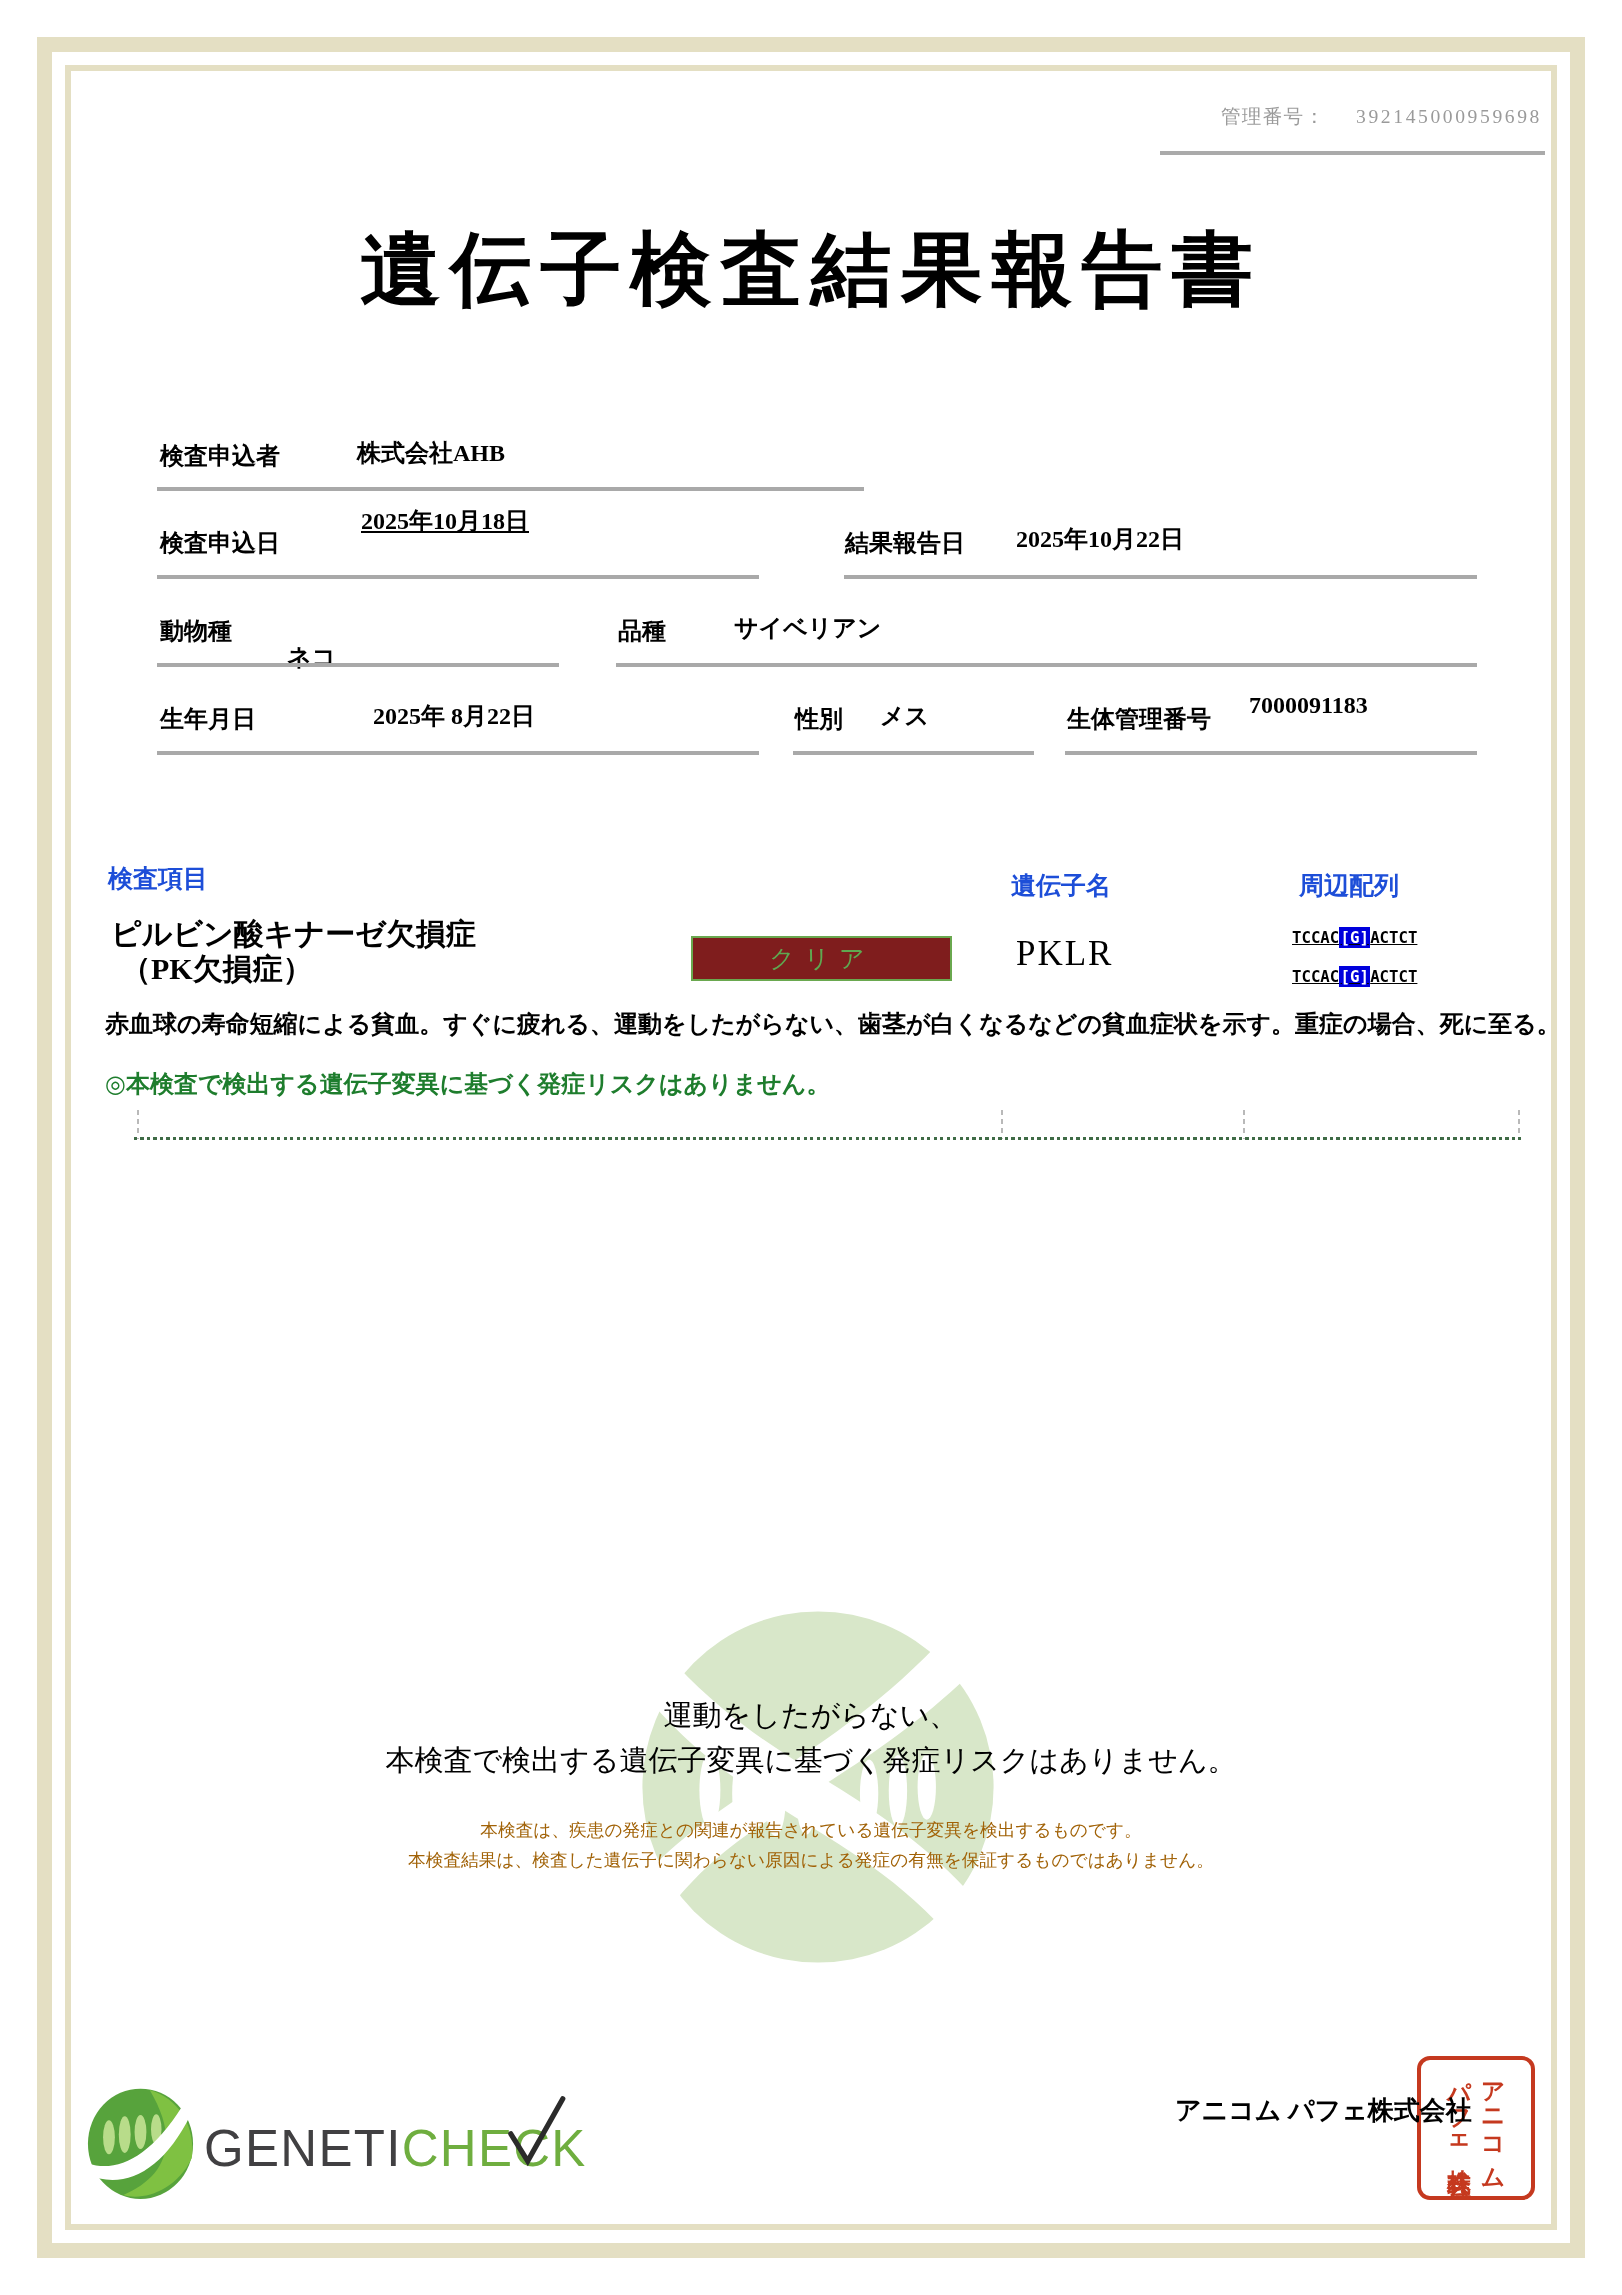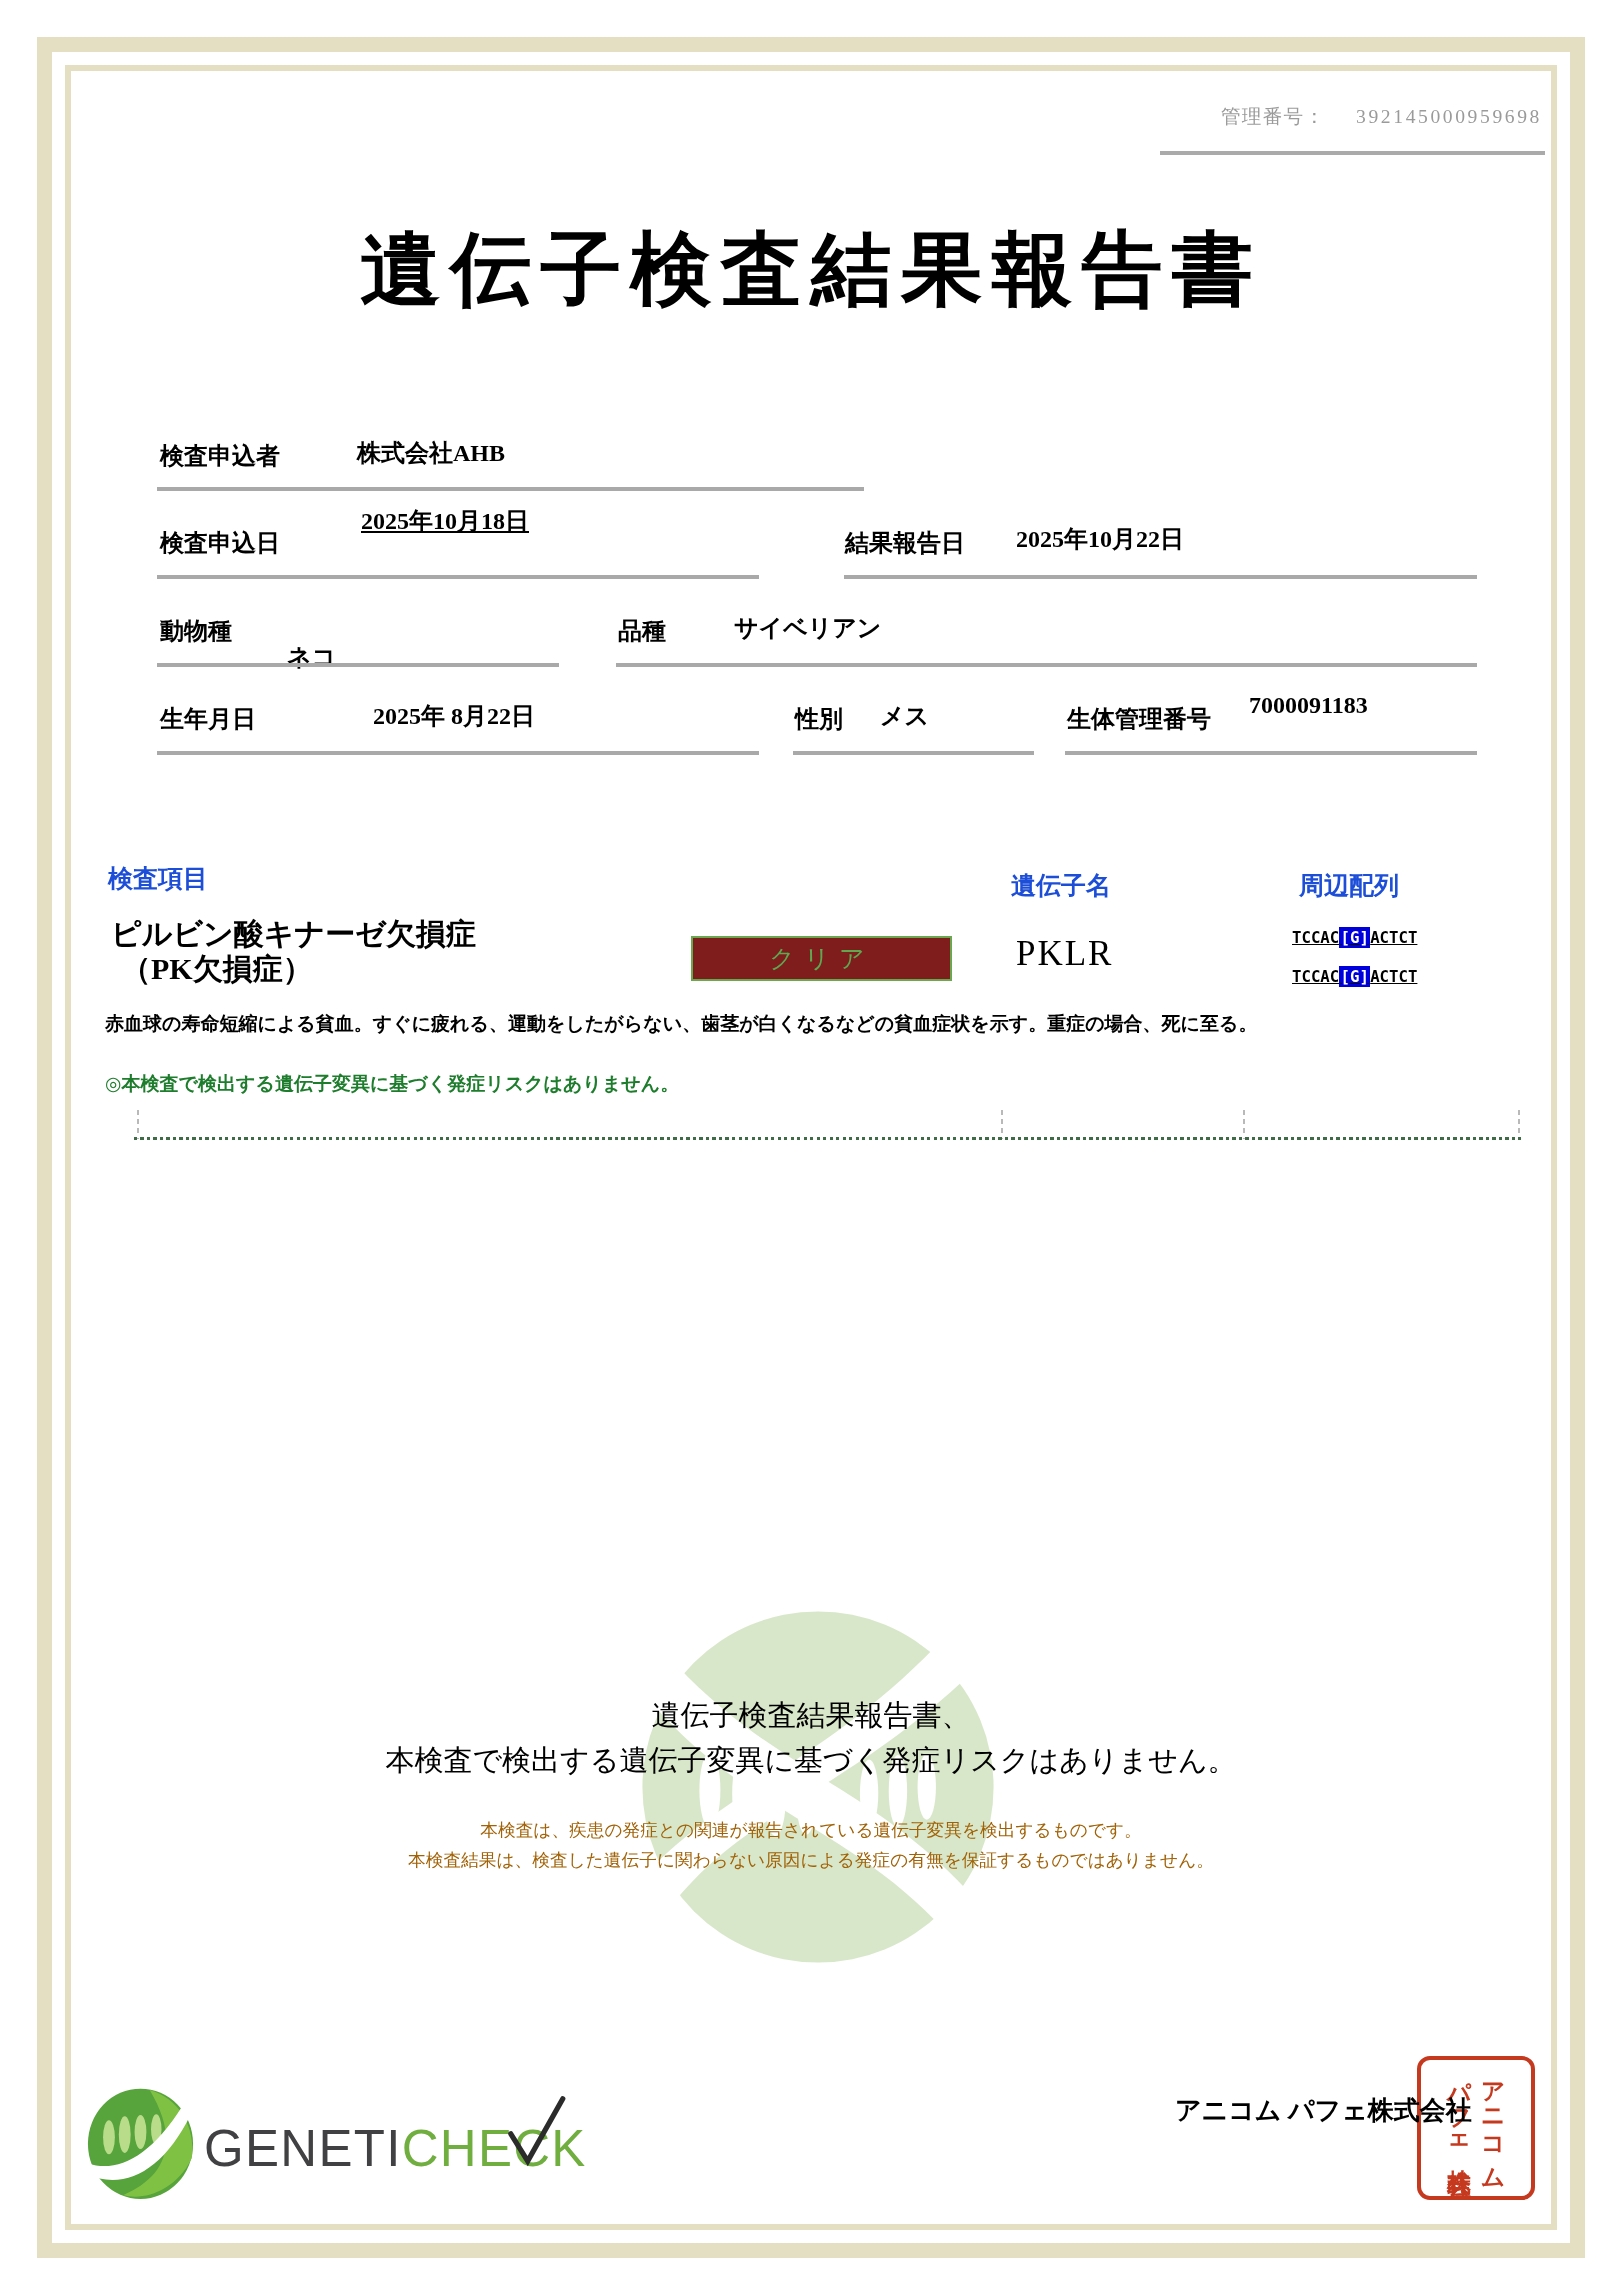--- a/index.html
+++ b/index.html
@@ -29,21 +29,21 @@
   .green-h{font-size:25px;font-weight:700;color:#1d4ed8;white-space:nowrap;}
   .disease{font-size:30px;font-weight:700;color:#000;white-space:nowrap;line-height:37px;}
   .pklr{font-size:35px;font-weight:500;color:#000;letter-spacing:2px;}
   .clear-box{width:257px;height:41px;border:2px solid #6aa84f;display:flex;
         align-items:center;justify-content:center;background:#7f1d1d;}
   .clear-text{font-size:25px;color:#5fa850;letter-spacing:9.2px;font-weight:500;}
 
   .seq{font-size:15.7px;color:#000;letter-spacing:0px;white-space:nowrap;font-weight:600;text-decoration:underline;}
   .seq .hl{background:#0000dd;color:#ffffff;padding:0.7px 1.3px;}
 
-  .para{font-size:19px;color:#000;line-height:30px;font-weight:600;white-space:nowrap;}
+  .para{font-size:24px;color:#000;line-height:30px;font-weight:600;white-space:nowrap;}
   .para-green{color:#1e7d2d;}
 
   .vdash{width:2px;height:29px;
         background:repeating-linear-gradient(180deg,#b9b9b9 0 4.6px,transparent 4.6px 9.2px);}
   .gdot{height:3.3px;
         background:repeating-linear-gradient(90deg,#3f6b46 0 3.3px,transparent 3.3px 6.5px);}
 
   .summary-big{width:100%;text-align:center;font-size:29px;color:#000;white-space:nowrap;}
   .summary-small{width:100%;text-align:center;font-size:17.7px;color:#a16207;white-space:nowrap;}
 
@@ -142,21 +142,21 @@
 
   <div class="abs para" style="left:105px;top:1009px;">赤血球の寿命短縮による貧血。すぐに疲れる、運動をしたがらない、歯茎が白くなるなどの貧血症状を示す。重症の場合、死に至る。</div>
   <div class="abs para para-green" style="left:105px;top:1069px;">◎本検査で検出する遺伝子変異に基づく発症リスクはありません。</div>
 
   <div class="abs vdash" style="left:137px;top:1110px;"></div>
   <div class="abs vdash" style="left:1001px;top:1110px;"></div>
   <div class="abs vdash" style="left:1243px;top:1110px;"></div>
   <div class="abs vdash" style="left:1518px;top:1110px;"></div>
   <div class="abs gdot" style="left:134px;top:1137px;width:1387px;"></div>
 
-  <div class="abs summary-big sans" style="left:0;top:1696px;z-index:1;">遺伝子検査結果報告書、</div>
+  <div class="abs summary-big sans" style="left:0;top:1696px;z-index:1;">運動をしたがらない、</div>
   <div class="abs summary-big sans" style="left:0;top:1741px;z-index:1;">本検査で検出する遺伝子変異に基づく発症リスクはありません。</div>
   <div class="abs summary-small sans" style="left:0;top:1818px;z-index:1;">本検査は、疾患の発症との関連が報告されている遺伝子変異を検出するものです。</div>
   <div class="abs summary-small sans" style="left:0;top:1848px;z-index:1;">本検査結果は、検査した遺伝子に関わらない原因による発症の有無を保証するものではありません。</div>
 
   <svg class="abs" style="left:84px;top:2086px;z-index:2;" width="113" height="113" viewBox="0 0 172 172">
     <ellipse cx="86" cy="88" rx="80" ry="84" fill="#57a33c"></ellipse>
     <path d="M 100 6 C 150 20 170 70 164 110 C 140 160 90 175 60 166 C 120 140 150 90 100 6 Z" fill="#7fc142"></path>
     <ellipse cx="38" cy="78" rx="9" ry="26" fill="#b8dc8a"></ellipse>
     <ellipse cx="62" cy="74" rx="9" ry="28" fill="#b8dc8a"></ellipse>
     <ellipse cx="86" cy="70" rx="9" ry="26" fill="#b8dc8a"></ellipse>

